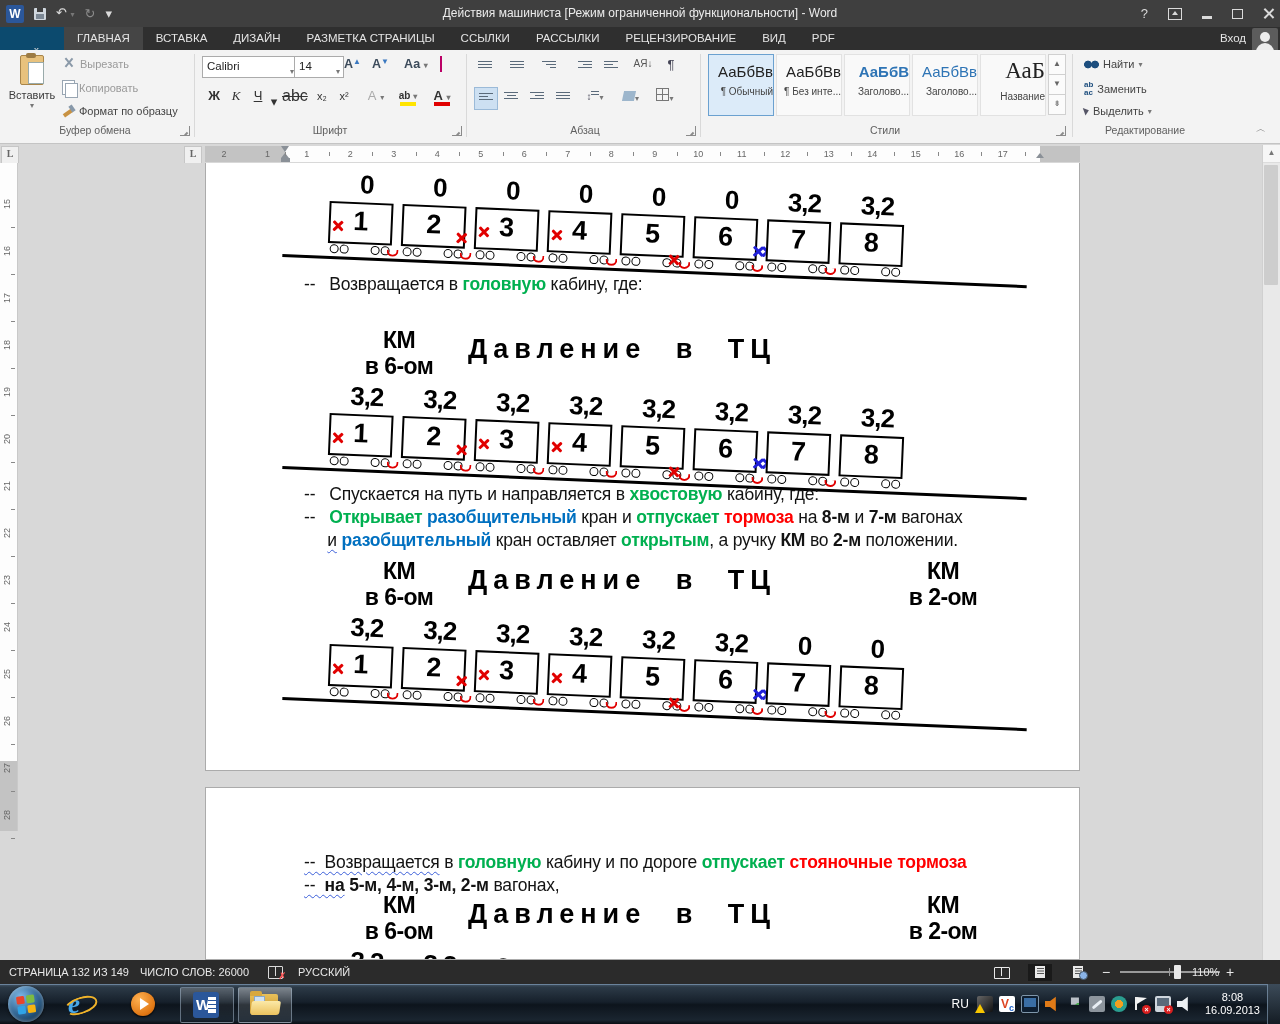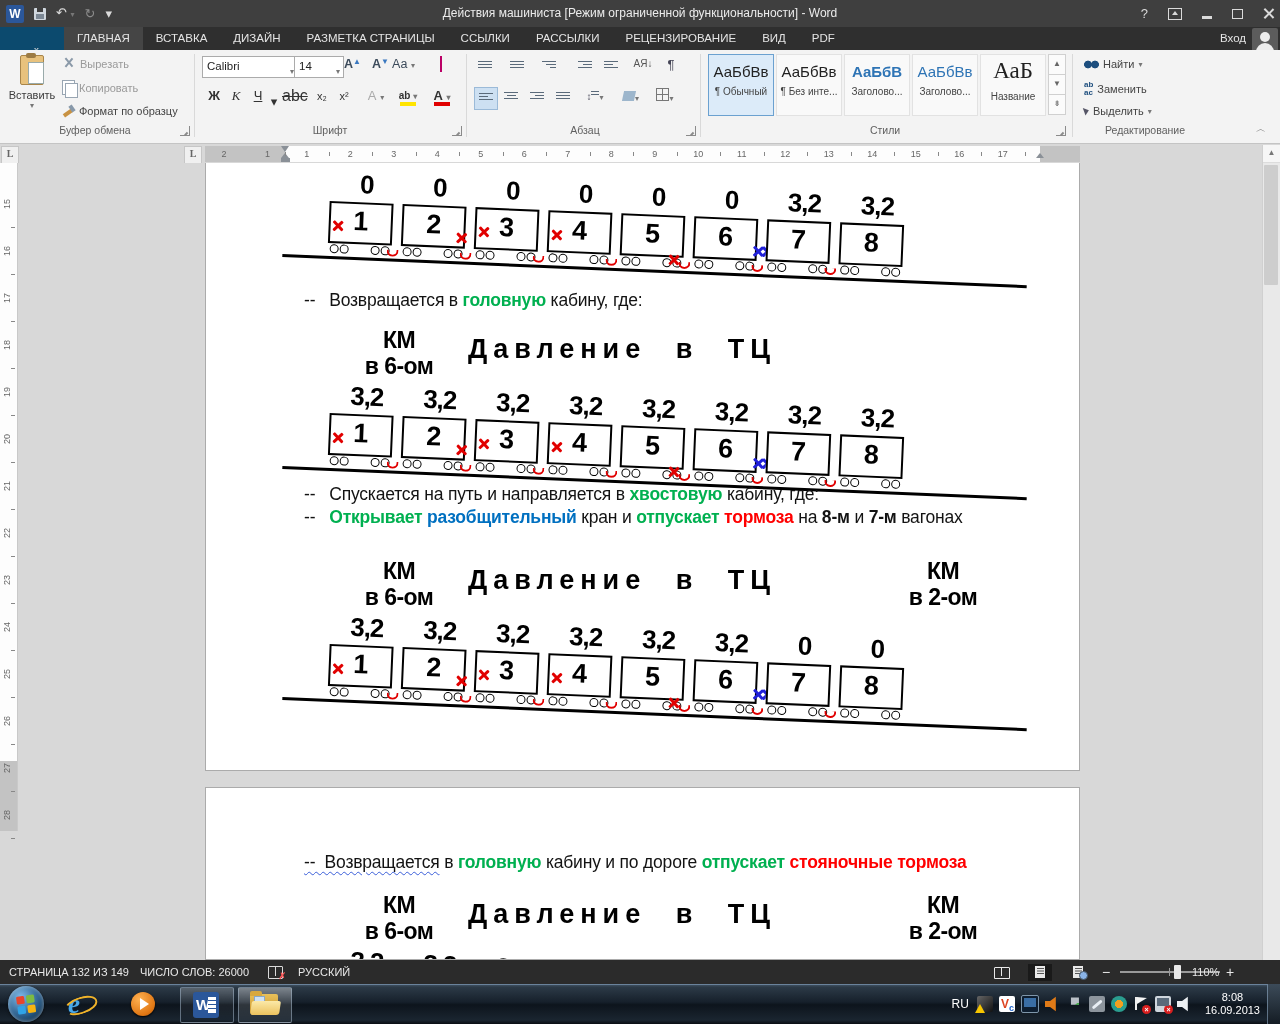--- a/index.html
+++ b/index.html
@@ -64,21 +64,21 @@
   .fbtn{position:absolute;top:36px;height:21px;min-width:20px;text-align:center;font-size:13px;line-height:20px;color:#333}
   .fbtn .bar{position:absolute;left:2px;right:2px;bottom:1px;height:4px}
   .ag{position:absolute;top:7px;font-size:12.5px;font-weight:700;color:#3b4a5a}
   .ag .tri{font-size:8px;vertical-align:top}
   .eraser{width:13px;height:9px;background:#e693b4;border:1px solid #b06;transform:skewX(-20deg);margin-top:4px}
   .alic{width:14px;height:11px;display:inline-block}
   .alic i{display:block;height:1.5px;background:#5a6a7a;margin-top:1.6px}
   .pbtn{position:absolute;width:22px;height:21px;text-align:center;line-height:20px;font-size:12px;color:#445}
   .pbtn.act{background:#cde0f2;border:1px solid #9bbad8}
   
-  .stylecard{position:absolute;top:4px;width:64px;height:60px;background:#f9f9f9;border:1px solid #e2e2e2;text-align:center;overflow:hidden}
+  .stylecard{position:absolute;top:4px;width:64px;height:60px;background:#f9f9f9;border:1px solid #e2e2e2;text-align:right;overflow:hidden}
   .stylecard.sel{background:#dcebf9;border:1px solid #6ba1d0}
   .stylecard .samp{font-size:15px;color:#222;margin-top:8px}
   .stylecard .samp.blue{color:#2e74b5;font-weight:700}
   .stylecard .samp.blue2{color:#2e74b5;font-weight:400}
   .stylecard .samp.big{font-family:"Liberation Serif",serif;font-size:23px;margin-top:3px}
   .stylecard .nm{font-size:10px;color:#444;margin-top:6px;white-space:nowrap}
   .stylecard .nm.tight{margin-top:7px}
   .sgbtn{position:absolute;width:16px;height:19px;border:1px solid #d0d0d0;background:#fbfbfb;text-align:center;font-size:8px;color:#666;line-height:18px}
   .binoc{width:15px;height:9px;background:
     radial-gradient(circle at 4px 4.5px,#1d4e7e 3.6px,transparent 4.2px),
@@ -113,21 +113,21 @@
   
   .tb{position:absolute;left:98px;right:20px}
   .tline{height:23px;font-size:17.5px;color:#131313;white-space:pre;letter-spacing:-0.2px}
   .s-p{font-weight:400}
   .s-b{font-weight:700}
   .s-g{font-weight:700;color:#00B050}
   .s-r{font-weight:700;color:#FF0000}
   .s-u{font-weight:700;color:#0070C0}
   .s-pw{font-weight:400;text-decoration:underline wavy #3b5fd9 1px;text-underline-offset:3px}
   .s-bw{font-weight:700;text-decoration:underline wavy #3b5fd9 1px;text-underline-offset:3px}
-  #tb1{top:128px}#tb2{top:322px}#tb3{top:64px}
+  #tb1{top:112px}#tb2{top:322px}#tb3{top:64px}
   #p2header{position:absolute;top:18px;left:0;right:0;text-align:center;color:#8a8a8a;font-size:16px}
 
   
   .dgm{position:absolute;left:80px;width:780px;color:#000}
   #d1{top:-47px}#d2{top:165px}#d3{top:396px}#d4{top:104px}
   .dg-hdr{position:relative;height:54px;font-weight:700}
   .dg-left,.dg-right{position:absolute;top:0;width:130px;text-align:center;font-size:23px;line-height:26px;letter-spacing:-0.5px}
   .dg-left{left:48px}
   .dg-right{left:592px}
   .dg-title{position:absolute;left:182px;top:7px;font-size:27px;letter-spacing:6px;word-spacing:16px;white-space:nowrap}
@@ -282,21 +282,21 @@
   <div class="glabel" style="left:30px;width:130px">Буфер обмена</div>
   <div class="launcher" style="left:180px"></div>
   <div class="gsep" style="left:194px"></div>
 
   <div class="combo" style="left:202px;top:6px;width:86px">
     <span>Calibri</span><span class="dd">▾</span></div>
   <div class="combo" style="left:294px;top:6px;width:40px">
     <span>14</span><span class="dd">▾</span></div>
   <span class="ag" style="left:344px"><span>А</span><span class="tri" style="color:#3a78c0">▲</span></span>
   <span class="ag" style="left:372px"><span>А</span><span class="tri" style="color:#3a78c0">▼</span></span>
-  <span class="ag" style="left:392px;font-weight:400"><span>Аа</span> <span class="dd">▾</span></span>
+  <span class="ag" style="left:404px;font-weight:700"><span>Аа</span> <span class="dd">▾</span></span>
   <span class="ag" style="left:440px"><span class="eraser"></span></span>
   <span class="fbtn" style="left:204px;font-weight:700">Ж</span>
   <span class="fbtn" style="left:226px;font-style:italic;font-family:'Liberation Serif',serif">К</span>
   <span class="fbtn" style="left:248px;text-decoration:underline">Ч</span>
   <span class="fbtn dd" style="left:264px;top:42px">▾</span>
   <span class="fbtn" style="left:282px;text-decoration:line-through;font-size:16px">abc</span>
   <span class="fbtn" style="left:312px;font-size:11px">х₂</span>
   <span class="fbtn" style="left:334px;font-size:11px">х²</span>
   <span class="fbtn" style="left:366px;color:#aaa"><span>А</span> <span class="dd">▾</span></span>
   <span class="fbtn" style="left:398px;font-size:10px;font-weight:700"><span>ab</span><span class="bar" style="background:#ffe400"></span> <span class="dd">▾</span></span>
@@ -635,20 +635,21 @@
               <span class="w w3"></span>
               <span class="w w4"></span>
             </div>
           </div>
           <div class="track"></div>
         </div>
       </div>
     <div class="tb" id="tb2">
       <div class="tline"><span class="s-p">--   Спускается на путь и направляется в </span><span class="s-g">хвостовую</span><span class="s-p"> кабину, где:</span></div>
       <div class="tline"><span class="s-p">--   </span><span class="s-g">Открывает</span><span class="s-p"> </span><span class="s-u">разобщительный</span><span class="s-p"> кран и </span><span class="s-g">отпускает</span><span class="s-p"> </span><span class="s-r">тормоза</span><span class="s-p"> на </span><span class="s-b">8-м</span><span class="s-p"> и </span><span class="s-b">7-м</span><span class="s-p"> вагонах</span></div>
+      <div class="tline"><span class="s-p">     </span><span class="s-pw">и</span><span class="s-p"> </span><span class="s-u">разобщительный</span><span class="s-p"> кран оставляет </span><span class="s-g">открытым</span><span class="s-p">, а ручку </span><span class="s-b">КМ</span><span class="s-p"> во </span><span class="s-b">2-м</span><span class="s-p"> положении.</span></div>
     </div>
     <div class="dgm" id="d3">
         <div class="dg-hdr">
           <div class="dg-left">
             <div>КМ</div>
             <div>в 6-ом</div>
           </div>
           <div class="dg-title">Давление в ТЦ</div>
           <div class="dg-right">
             <div>КМ</div>
@@ -738,20 +739,21 @@
             </div>
           </div>
           <div class="track"></div>
         </div>
       </div>
   </div>
 
   <div class="page" id="page2">
     <div class="tb" id="tb3">
       <div class="tline"><span class="s-pw">--  Возвращается</span><span class="s-p"> в </span><span class="s-g">головную</span><span class="s-p"> кабину и по дороге </span><span class="s-g">отпускает</span><span class="s-p"> </span><span class="s-r">стояночные тормоза</span></div>
+      <div class="tline"><span class="s-pw">--  </span><span class="s-bw">на</span><span class="s-p"> </span><span class="s-b">5-м, 4-м, 3-м, 2-м</span><span class="s-p"> вагонах,</span></div>
     </div>
     <div class="dgm" id="d4">
         <div class="dg-hdr">
           <div class="dg-left">
             <div>КМ</div>
             <div>в 6-ом</div>
           </div>
           <div class="dg-title">Давление в ТЦ</div>
           <div class="dg-right">
             <div>КМ</div>

